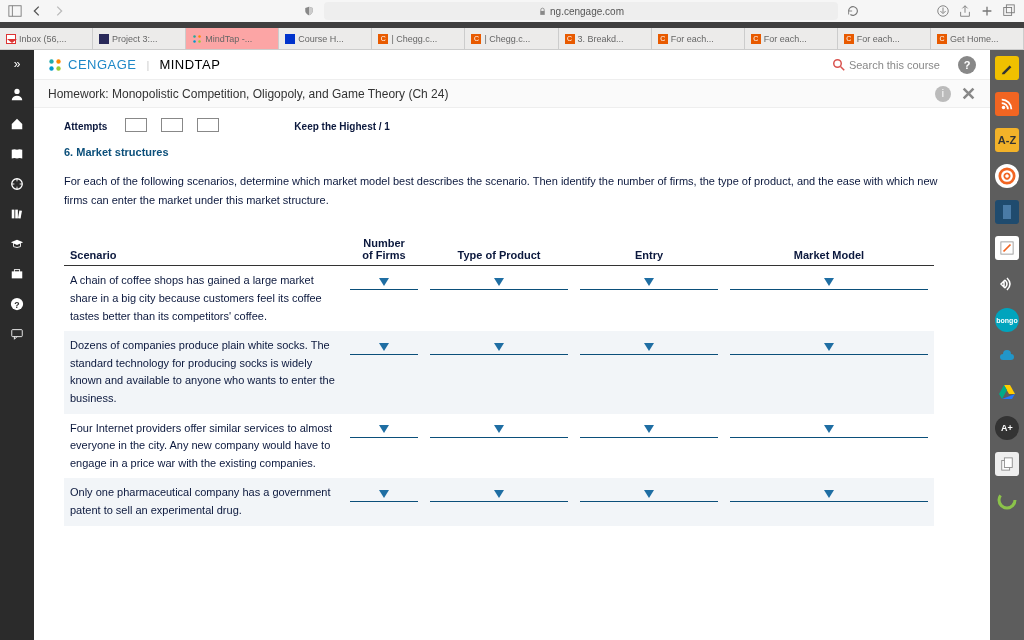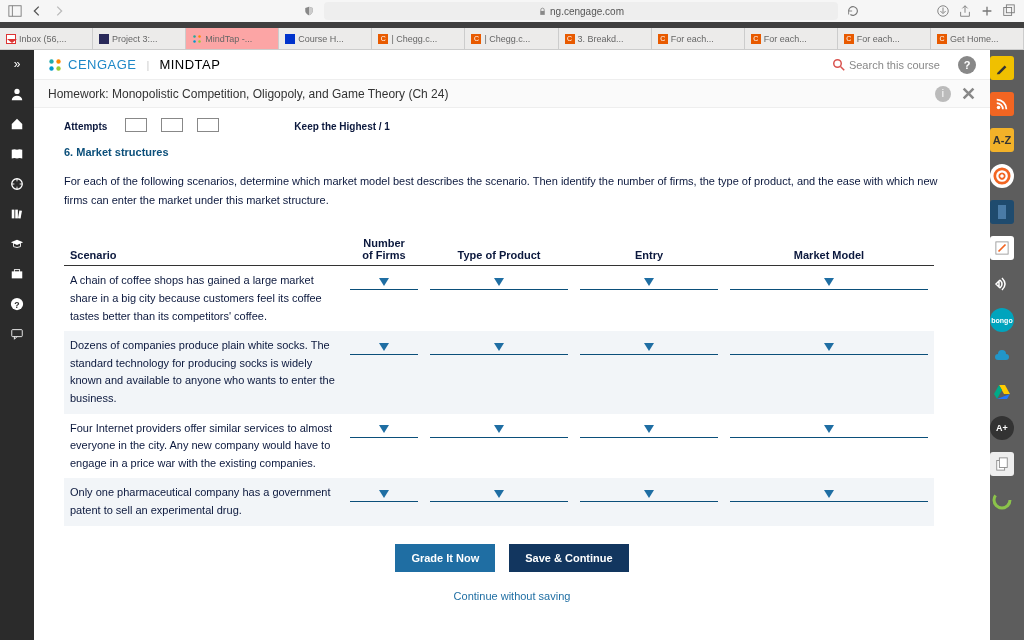--- a/index.html
+++ b/index.html
@@ -40,21 +40,21 @@
 td{padding:6px 6px;vertical-align:top;line-height:1.6}
 tr.alt td{background:#f2f5f8}
 .dd{display:flex;align-items:center;justify-content:center;gap:2px;border-bottom:1px solid #0b4f7a;height:16px;margin-top:2px;cursor:pointer}
 .dd svg{width:12px;height:10px}
 .actions{display:flex;justify-content:center;gap:14px;margin-top:18px;align-items:center;flex-direction:column}
 .btn-row{display:flex;gap:14px}
 .btn{padding:8px 16px;font-size:11px;font-weight:bold;color:#fff;border:none;cursor:pointer}
 .btn.grade{background:#1f6ea3}
 .btn.save{background:#12365f}
 .cws{color:#1f6ea3;font-size:11px;cursor:pointer;margin-top:4px}
-.right-rail{width:34px;background:#5d5d5d;display:flex;flex-direction:column;padding-top:6px;gap:12px}
+.right-rail{width:34px;background:#5d5d5d;display:flex;flex-direction:column;align-items:center;padding-top:6px;gap:12px}
 .rr{width:24px;height:24px;border-radius:3px;display:flex;align-items:center;justify-content:center;font-size:11px;font-weight:bold;color:#fff;cursor:pointer}
 .logo-dots{width:14px;height:14px;display:inline-block}
 </style>
 </head>
 <body>
 
 <div class="browser-bar">
   <span class="bb-icon">
       <svg viewBox="0 0 16 16">
         <rect x="1" y="2" width="14" height="12" fill="none" stroke="#777"></rect>
@@ -405,27 +405,20 @@
                 <div class="dd">
                   <svg viewBox="0 0 12 10">
                     <path d="M1 1 L11 1 L6 9 Z" fill="#1f6ea3"></path>
                   </svg>
                 </div>
               </td>
             </tr>
           </tbody>
       </table>
 
-      <div class="actions">
-        <div class="btn-row">
-          <button class="btn grade">Grade It Now</button>
-          <button class="btn save">Save &amp; Continue</button>
-        </div>
-        <div class="cws">Continue without saving</div>
-      </div>
     </div>
   </div>
 
   <div class="right-rail">
     <div class="rr" style="background:#f0c000">
         <svg width="14" height="14" viewBox="0 0 16 16">
           <path d="M3 13 L11 5 L13 7 L5 15 L2 15 Z" fill="#333"></path>
         </svg>
       </div>
     <div class="rr" style="background:#f26522">

